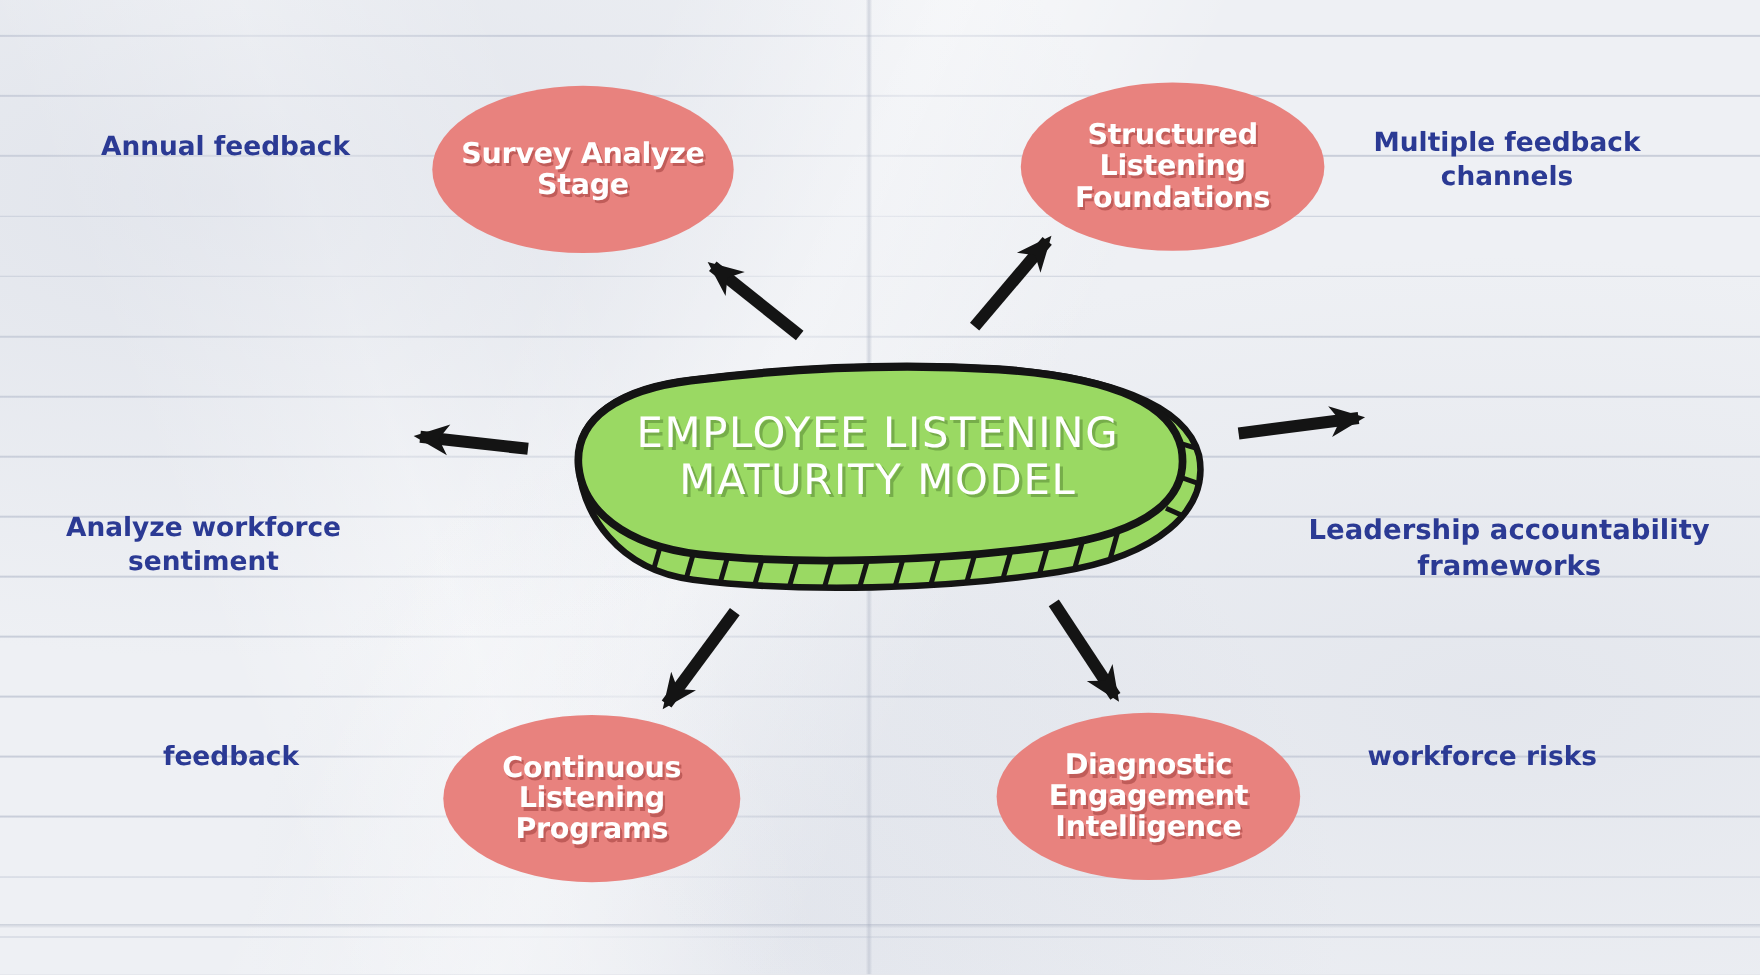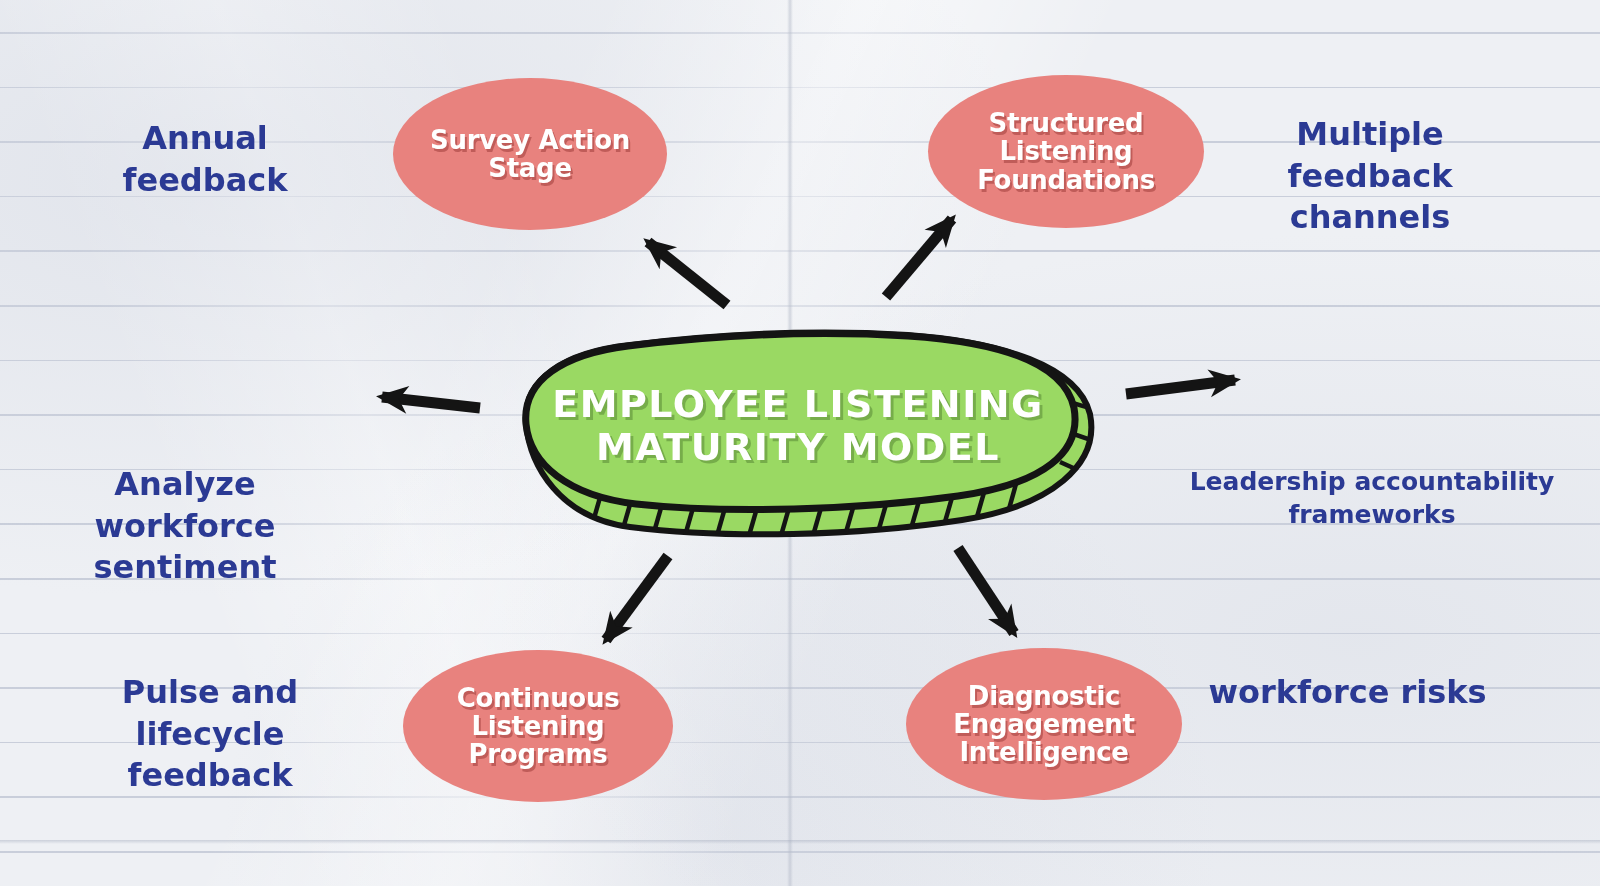--- a/index.html
+++ b/index.html
@@ -45,39 +45,39 @@
   .b0{left:393px;top:78px;width:274px;height:152px;}
   .b1{left:928px;top:75px;width:276px;height:153px;}
   .b2{left:15px;top:295px;width:320px;height:150px;}
   .b3{left:1243px;top:294px;width:257px;height:156px;}
   .b4{left:403px;top:650px;width:270px;height:152px;}
   .b5{left:906px;top:648px;width:276px;height:152px;}
 
   
   .note{
     position:absolute;text-align:center;color:#2b3a94;font-weight:800;
-    font-size:32px;line-height:1.3;
+    font-size:24px;line-height:1.3;
   }
   .note span{display:block;}
   .n0{left:55px;top:118px;width:300px;}
   .n1{left:1215px;top:114px;width:310px;}
   .n2{left:25px;top:464px;width:320px;}
   .n3{left:1172px;top:466px;width:400px;font-size:25px;}
   .n4{left:55px;top:672px;width:310px;}
   .n5{left:1195px;top:672px;width:305px;}
 
   
   .center-blob{position:absolute;left:478px;top:306px;width:640px;height:246px;}
   .center-title{
     position:absolute;left:478px;top:306px;width:640px;height:246px;
     display:flex;flex-direction:column;align-items:center;justify-content:center;
     padding-bottom:28px;box-sizing:border-box;
-    color:#ffffff;font-weight:700;font-size:38px;letter-spacing:1.5px;line-height:1.12;
+    color:#ffffff;font-weight:400;font-size:38px;letter-spacing:1.5px;line-height:1.12;
     text-shadow:3px 3px 0 rgba(52,92,28,.35);
-    text-align:center;pointer-events:none;margin-top:11px;
+    text-align:center;pointer-events:none;
   }
   .center-title span{display:block;}
 
   .arrows{position:absolute;left:0;top:0;width:1600px;height:886px;pointer-events:none;}
 </style>
 </head>
 <body>
 
 <div class="stage">
 
@@ -133,21 +133,21 @@
     <path d="M 48,118 C 44,74 86,48 150,40 C 240,29 330,24 430,30 C 520,36 586,56 596,102 C 604,146 566,178 480,190 C 380,204 250,208 158,198 C 90,190 52,158 48,118 Z" fill="#9ad963" stroke="#141414" stroke-width="7"></path>
   </svg>
 
   <div class="center-title">
     <span>EMPLOYEE LISTENING</span>
     <span>MATURITY MODEL</span>
   </div>
 
   <div class="bubble b0">
     <div class="bubble-label">
-      <span>Survey Action</span>
+      <span>Survey Analyze</span>
       <span>Stage</span>
     </div>
   </div>
   <div class="bubble b1">
     <div class="bubble-label">
       <span>Structured</span>
       <span>Listening</span>
       <span>Foundations</span>
     </div>
   </div>
@@ -175,20 +175,19 @@
   </div>
   <div class="note n2">
     <span>Analyze workforce</span>
     <span>sentiment</span>
   </div>
   <div class="note n3">
     <span>Leadership accountability</span>
     <span>frameworks</span>
   </div>
   <div class="note n4">
-    <span>Pulse and lifecycle</span>
     <span>feedback</span>
   </div>
   <div class="note n5">
     <span>workforce risks</span>
   </div>
 
 </div>
 
 </body></html>

